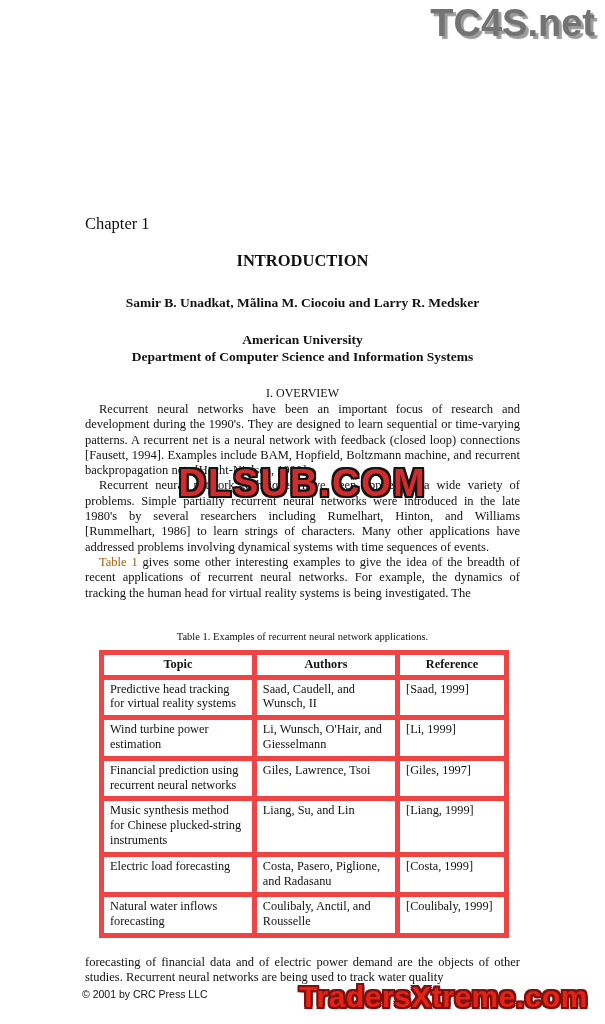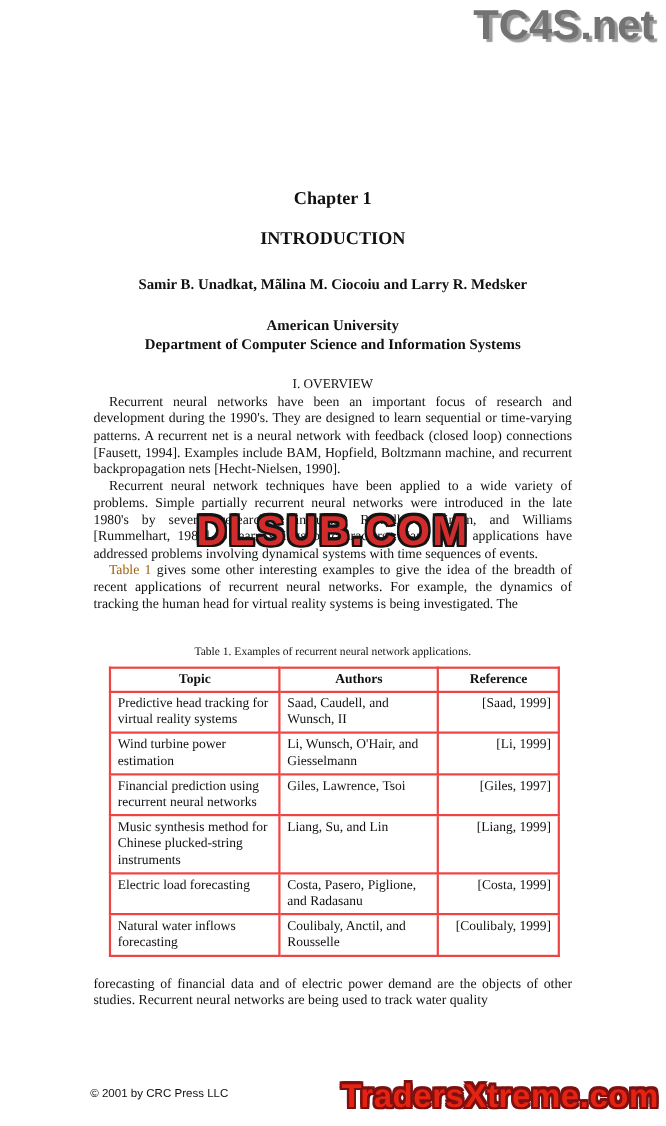--- a/index.html
+++ b/index.html
@@ -39,21 +39,21 @@
     text-shadow:
       -2px -2px 0 #141414, 2px -2px 0 #141414,
       -2px 2px 0 #141414, 2px 2px 0 #141414,
       -2px 0 0 #141414, 2px 0 0 #141414,
       0 -2px 0 #141414, 0 2px 0 #141414;
     white-space: nowrap;
   }
   .wm-bottom {
     position: absolute;
     bottom: 10px;
-    right: 6px;
+    right: 17px;
     font-family: "Liberation Sans", sans-serif;
     font-weight: bold;
     font-size: 30px;
     letter-spacing: 0.5px;
     color: #e42313;
     text-shadow:
       -2px -2px 0 #7c1010, 2px -2px 0 #7c1010,
       -2px 2px 0 #7c1010, 2px 2px 0 #7c1010,
       -2px 0 0 #7c1010, 2px 0 0 #7c1010,
       0 -2px 0 #7c1010, 0 2px 0 #7c1010;
@@ -61,24 +61,25 @@
   }
 
   
   .content {
     position: absolute;
     top: 170px;
     left: 85px;
     width: 435px;
   }
   .chapter {
-    text-align: center;
-    font-weight: bold;
+    text-align: left;
+    font-weight: normal;
     font-size: 16.5px;
     line-height: 20px;
+    margin-top: 44px;
   }
   .doc-title {
     text-align: center;
     font-weight: bold;
     font-size: 16.5px;
     line-height: 20px;
     margin-top: 17px;
   }
   .authors {
     text-align: center;
@@ -119,33 +120,33 @@
     margin-bottom: 7px;
   }
   table.apps {
     border-collapse: collapse;
     margin-left: 14px;
     width: 410px;
     font-size: 12.3px;
     line-height: 14.8px;
   }
   table.apps th, table.apps td {
-    border: 2px solid #ef4444;
+    border: 5px solid #ef4444;
     padding: 2px 6px 4px 6px;
     vertical-align: top;
   }
   table.apps th {
     text-align: center;
     font-weight: bold;
     padding: 2px 6px 3px 6px;
   }
   col.c-topic { width: 155px; }
   col.c-authors { width: 145px; }
   col.c-ref { width: 110px; }
-  td.ref-cell { text-align: right; }
+  td.ref-cell { text-align: left; }
 
   .closing { margin-top: 17px; }
 
   .copyright {
     position: absolute;
     left: 82px;
     bottom: 24px;
     font-family: "Liberation Sans", sans-serif;
     font-size: 10.5px;
     color: #111;

